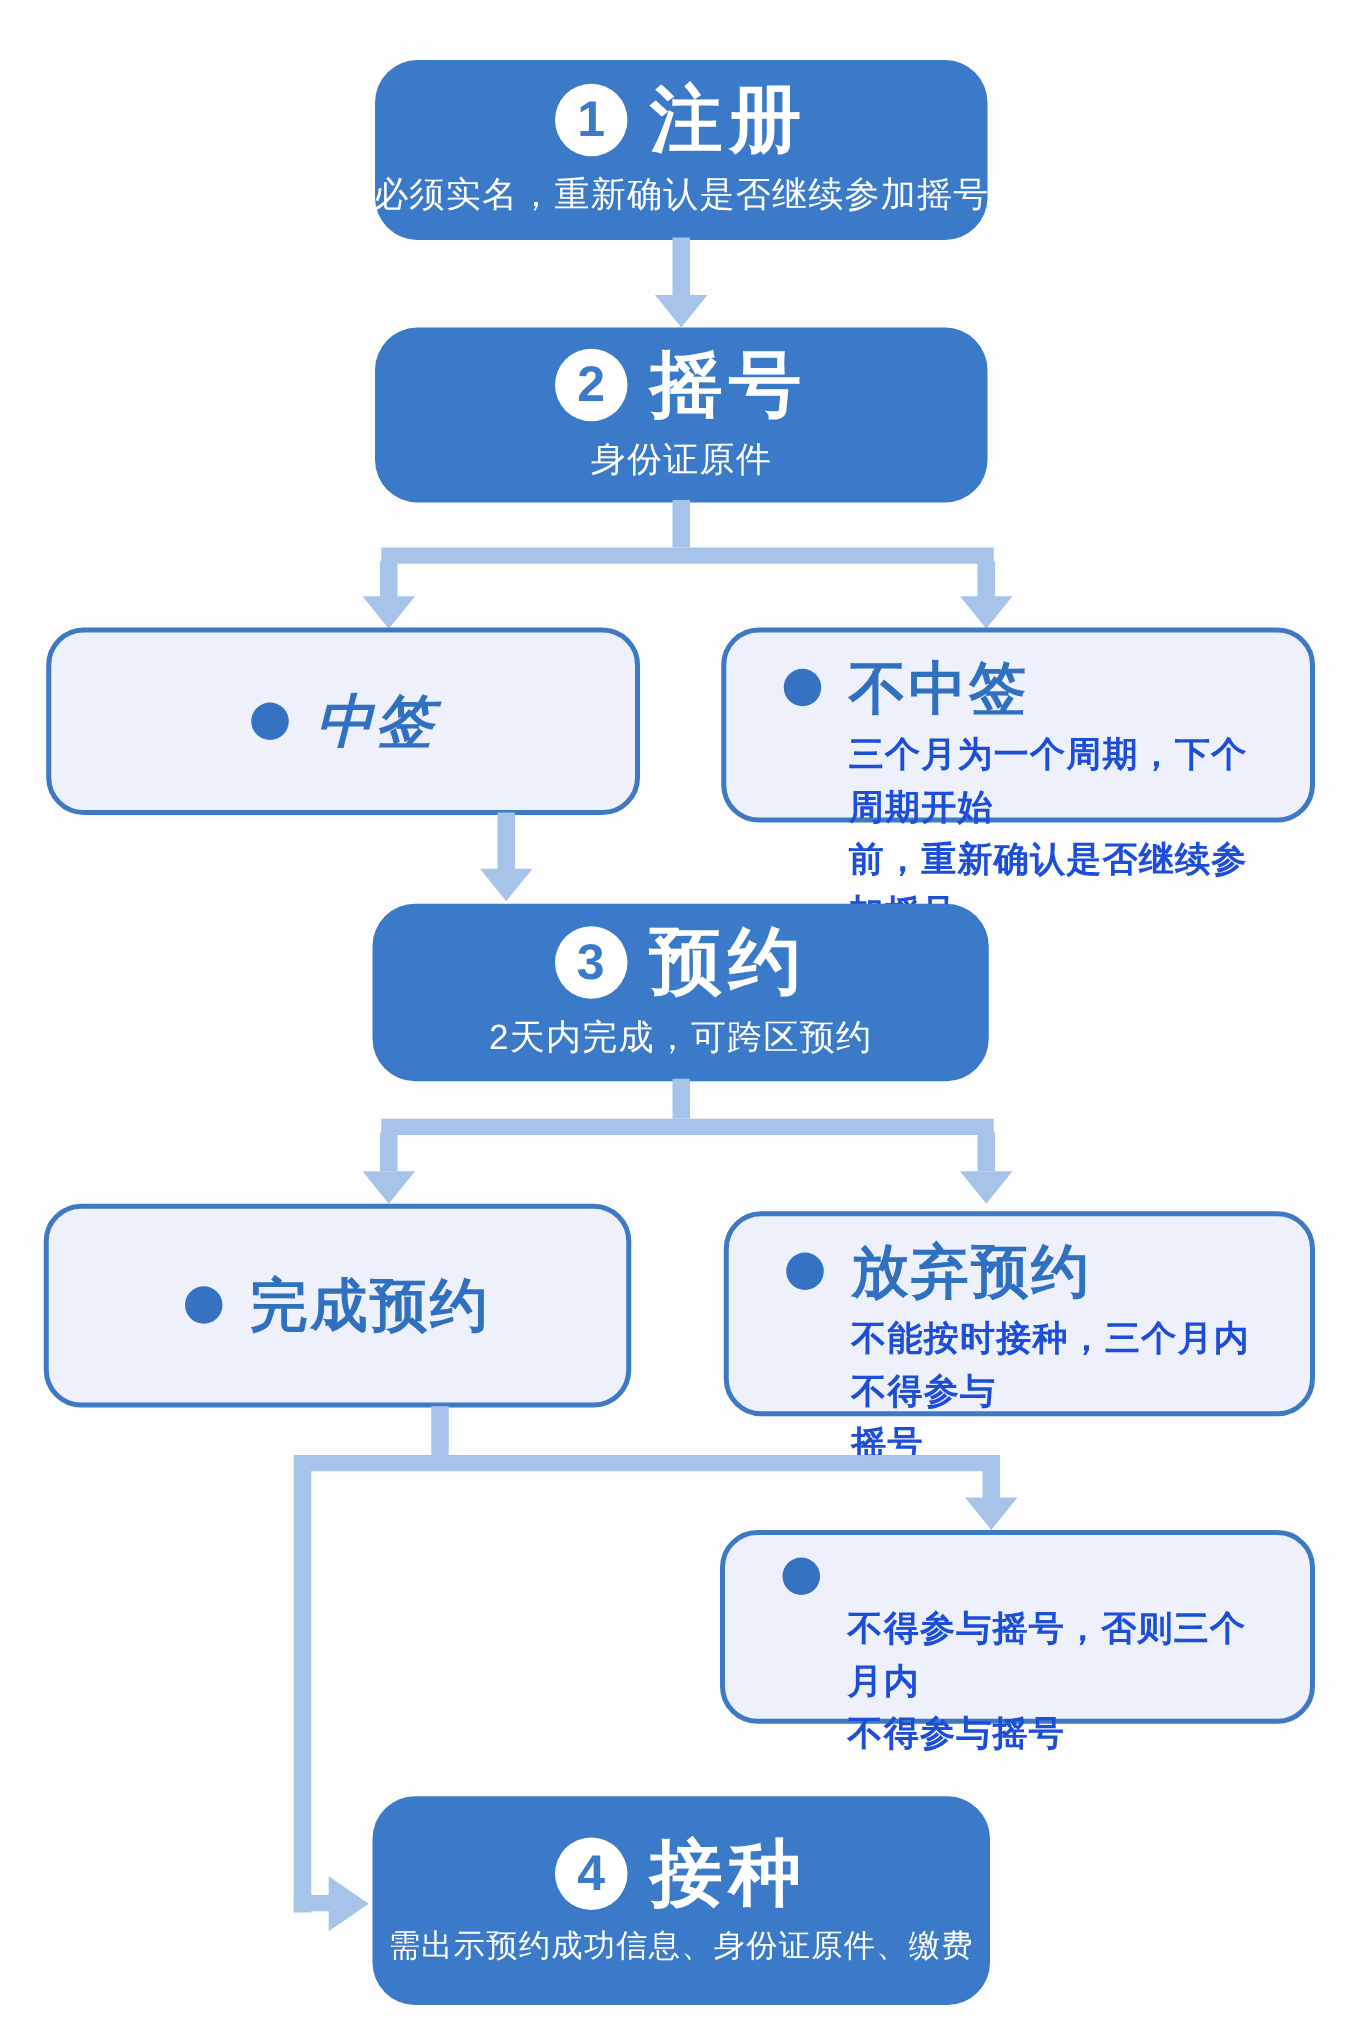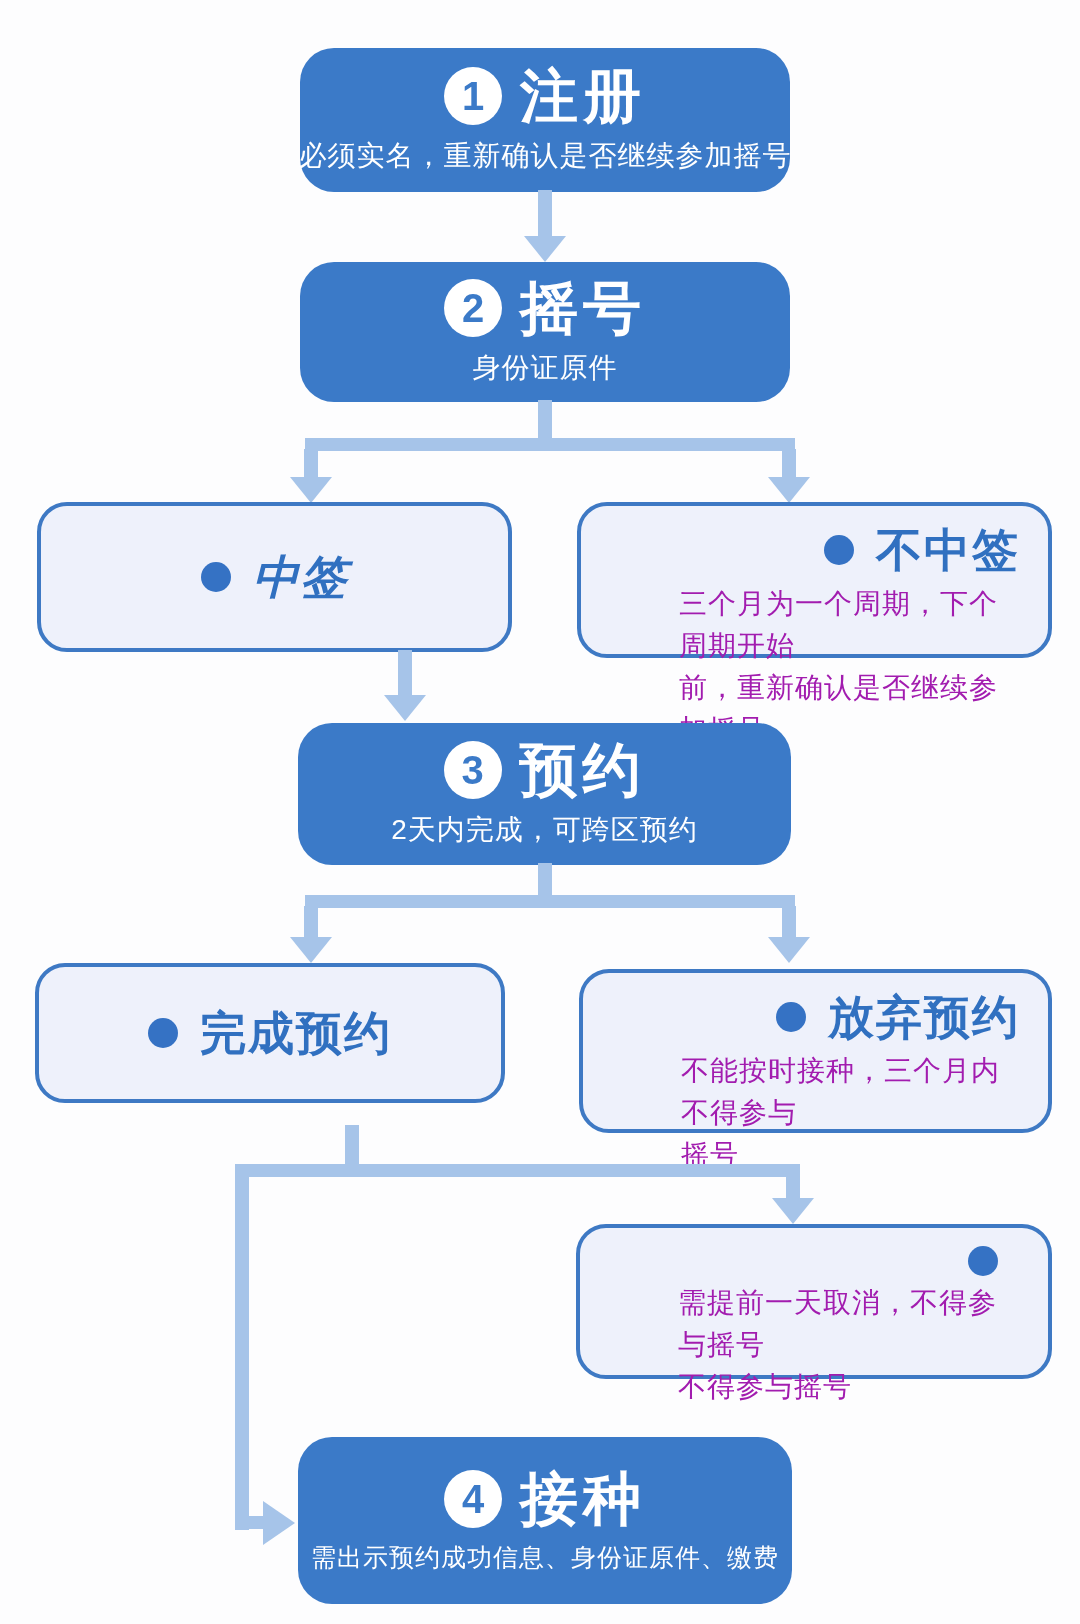--- a/index.html
+++ b/index.html
@@ -65,45 +65,44 @@
   .outcome.centered {
     display: flex;
     align-items: center;
     justify-content: center;
   }
   .outcome.detailed {
     display: flex;
     flex-direction: column;
     justify-content: flex-start;
     padding: 18px 28px 12px 46px;
-    align-items: flex-end;
   }
   .outcome-title {
     display: flex;
     align-items: center;
     font-size: 46px;
     font-weight: bold;
     color: #3070c0;
     letter-spacing: 2px;
     line-height: 1.15;
   }
   .bullet {
     width: 30px; height: 30px;
     border-radius: 50%;
     background: #3572c4;
     margin-right: 22px;
     flex: none;
   }
   .outcome-detail {
     font-size: 28px;
     line-height: 1.5;
-    color: #a21caf;
+    color: #1d4ed8;
     margin-top: 6px;
     padding-left: 52px;
-    font-weight: 400;
+    font-weight: 700;
     letter-spacing: 1px;
   }
   .detail-line { display: block; }
 
   
   .shaft-v { position: absolute; width: 14px; background: #a6c4e9; }
   .shaft-h { position: absolute; height: 13px; background: #a6c4e9; }
   .arrow-down {
     position: absolute; width: 0; height: 0;
     border-left: 21px solid transparent;
@@ -177,21 +176,21 @@
     <div class="step-sub">2天内完成，可跨区预约</div>
   </div>
 
   <div class="shaft-v" style="left:538px; top:863px; height:32px;"></div>
   <div class="shaft-h" style="left:305px; top:895px; width:490px;"></div>
   <div class="shaft-v" style="left:304px; top:906px; height:31px;"></div>
   <div class="arrow-down" style="left:290px; top:937px;"></div>
   <div class="shaft-v" style="left:782px; top:906px; height:31px;"></div>
   <div class="arrow-down" style="left:768px; top:937px;"></div>
 
-  <div class="outcome centered" style="left:35px; top:963px; width:470px; height:140px;">
+  <div class="outcome centered" style="left:35px; top:963px; width:470px; height:163px;">
     <div class="outcome-title">
       <span class="bullet"></span>
       <span>完成预约</span>
     </div>
   </div>
 
   <div class="outcome detailed" style="left:579px; top:969px; width:473px; height:164px;">
     <div class="outcome-title">
       <span class="bullet"></span>
       <span>放弃预约</span>
@@ -208,21 +207,21 @@
   <div class="arrow-down" style="left:772px; top:1198px;"></div>
   <div class="shaft-v" style="left:235px; top:1175px; height:355px;"></div>
   <div class="shaft-h" style="left:235px; top:1516px; width:30px;"></div>
   <div class="arrow-right" style="left:263px; top:1501px;"></div>
 
   <div class="outcome detailed" style="left:576px; top:1224px; width:476px; height:155px;">
     <div class="outcome-title">
       <span class="bullet"></span>
     </div>
     <div class="outcome-detail">
-      <span class="detail-line">需提前一天取消，不得参与摇号</span>
+      <span class="detail-line">不得参与摇号，否则三个月内</span>
       <span class="detail-line">不得参与摇号</span>
     </div>
   </div>
 
   <div class="step" style="left:298px; top:1437px; width:494px; height:167px;">
     <div class="step-title">
       <span class="numcircle">4</span>
       <span>接种</span>
     </div>
     <div class="step-sub" style="font-size:25px;">需出示预约成功信息、身份证原件、缴费</div>

